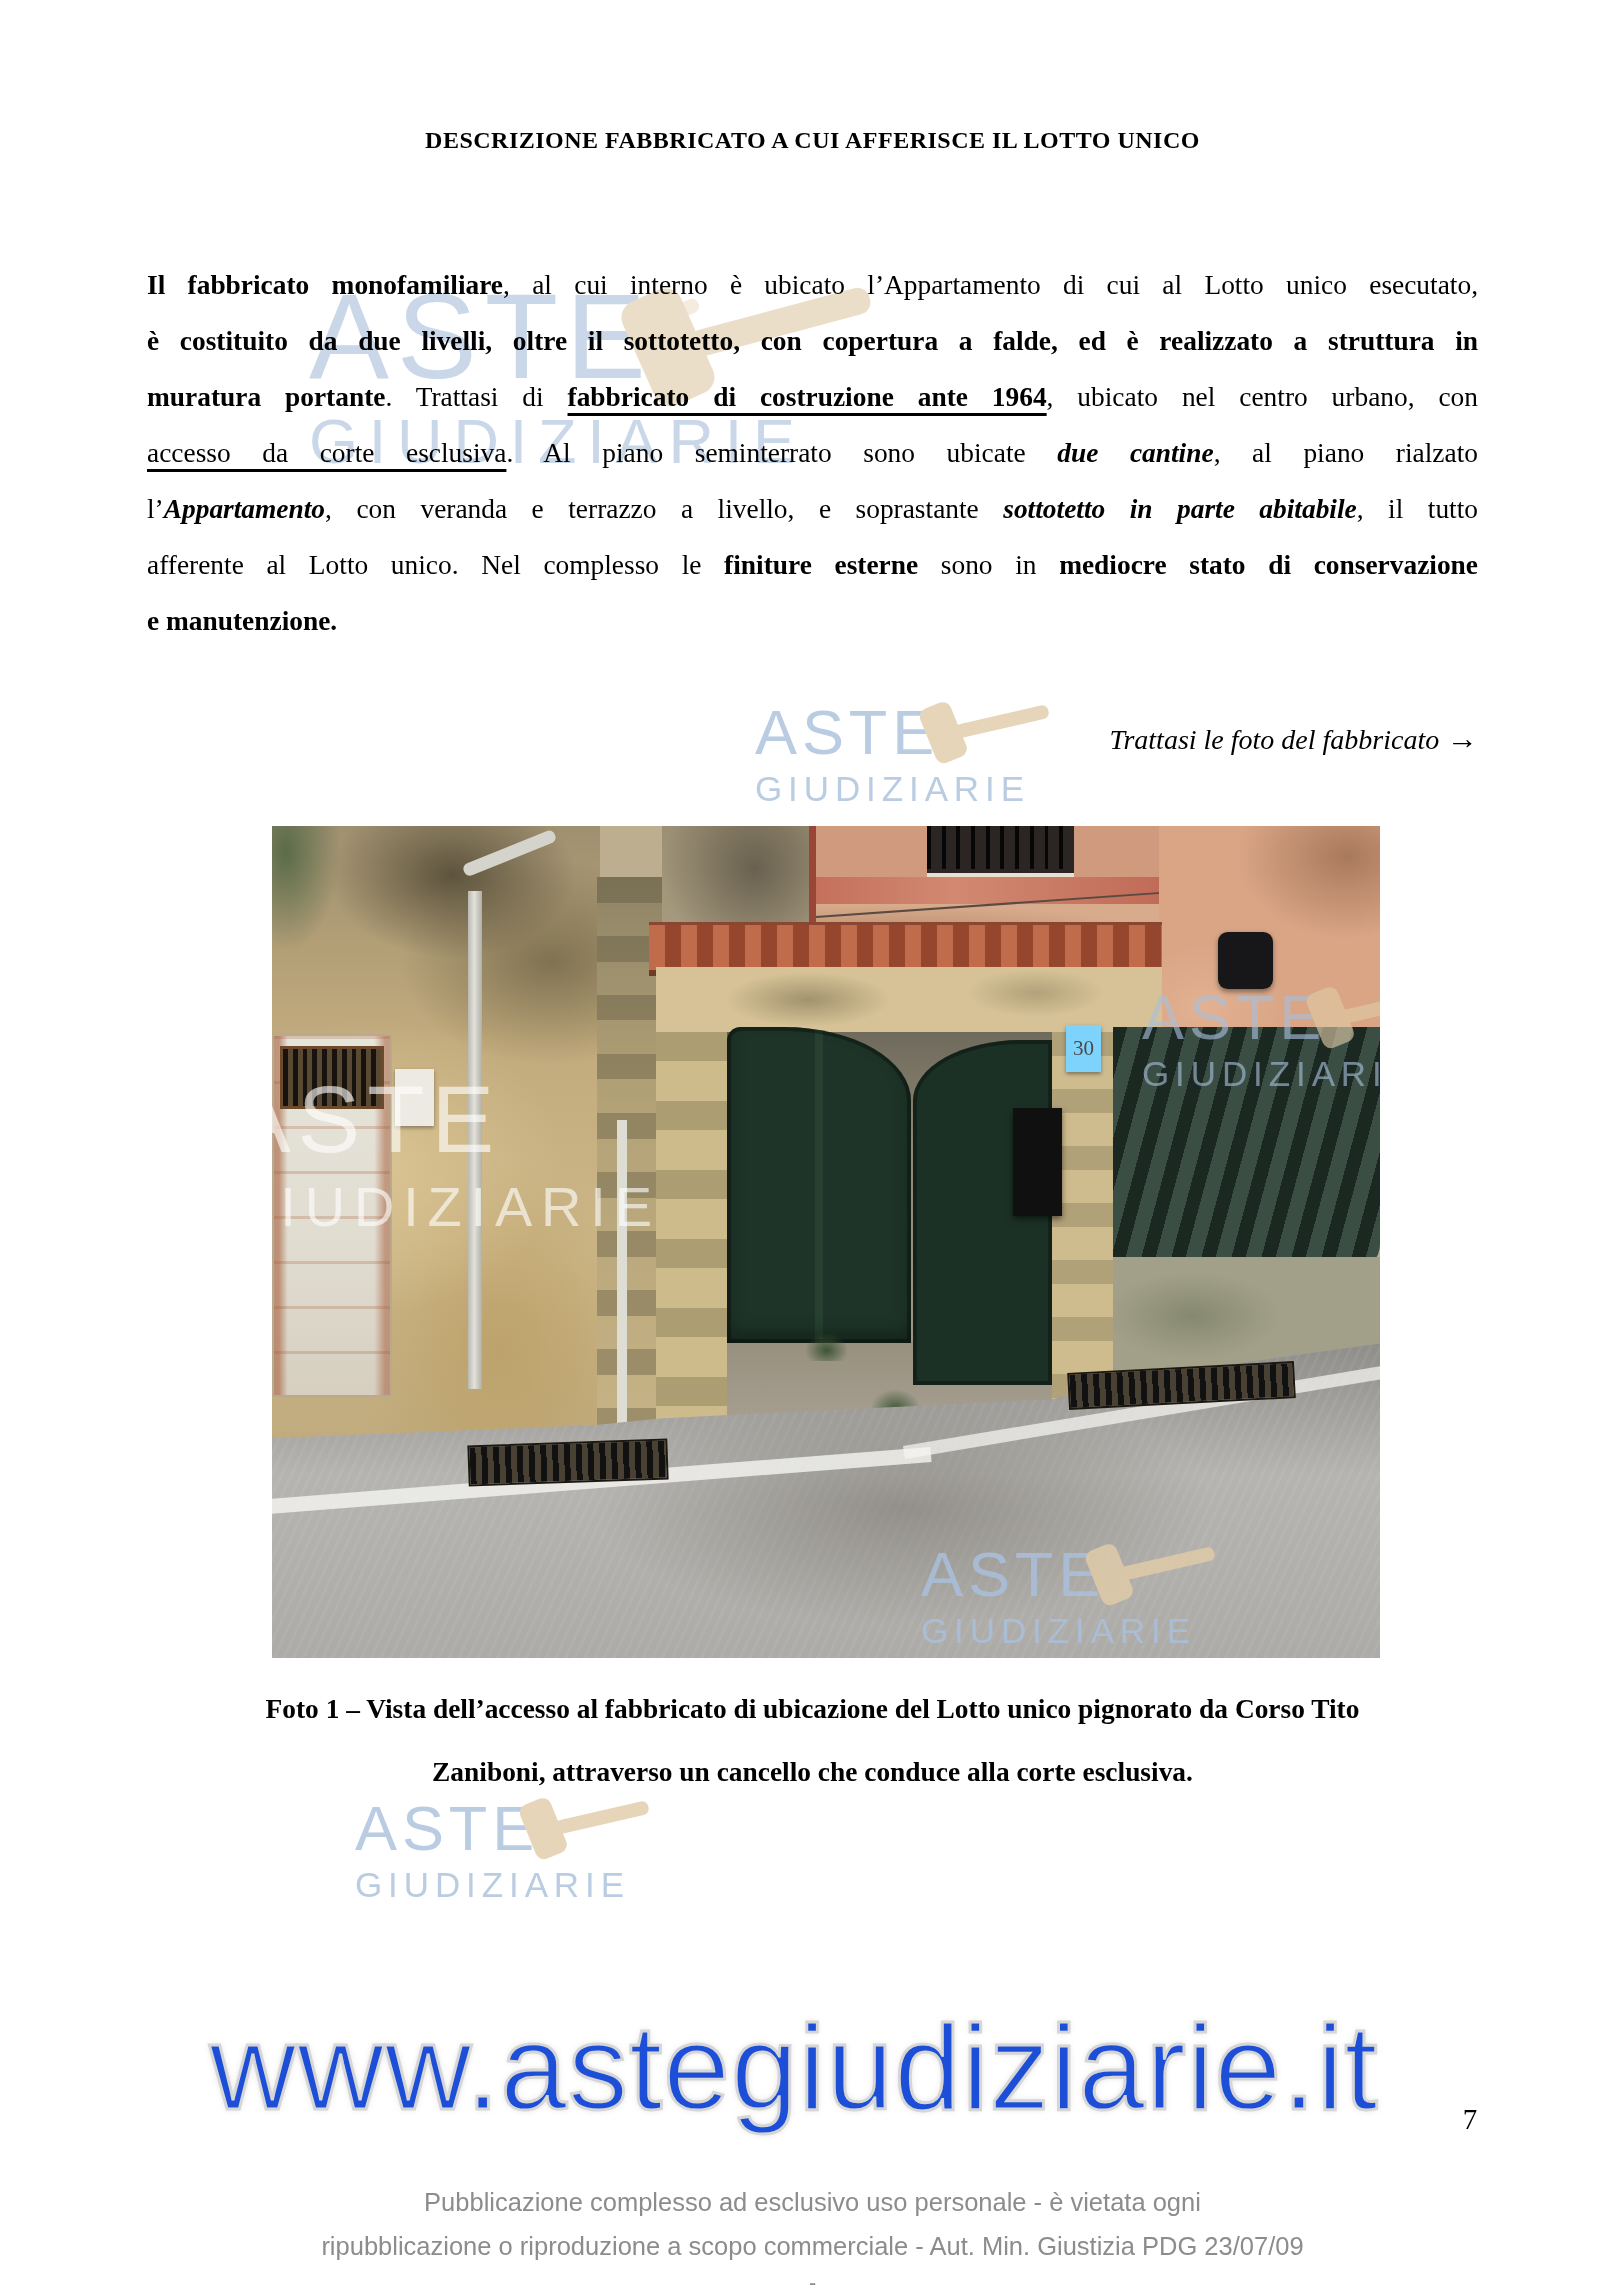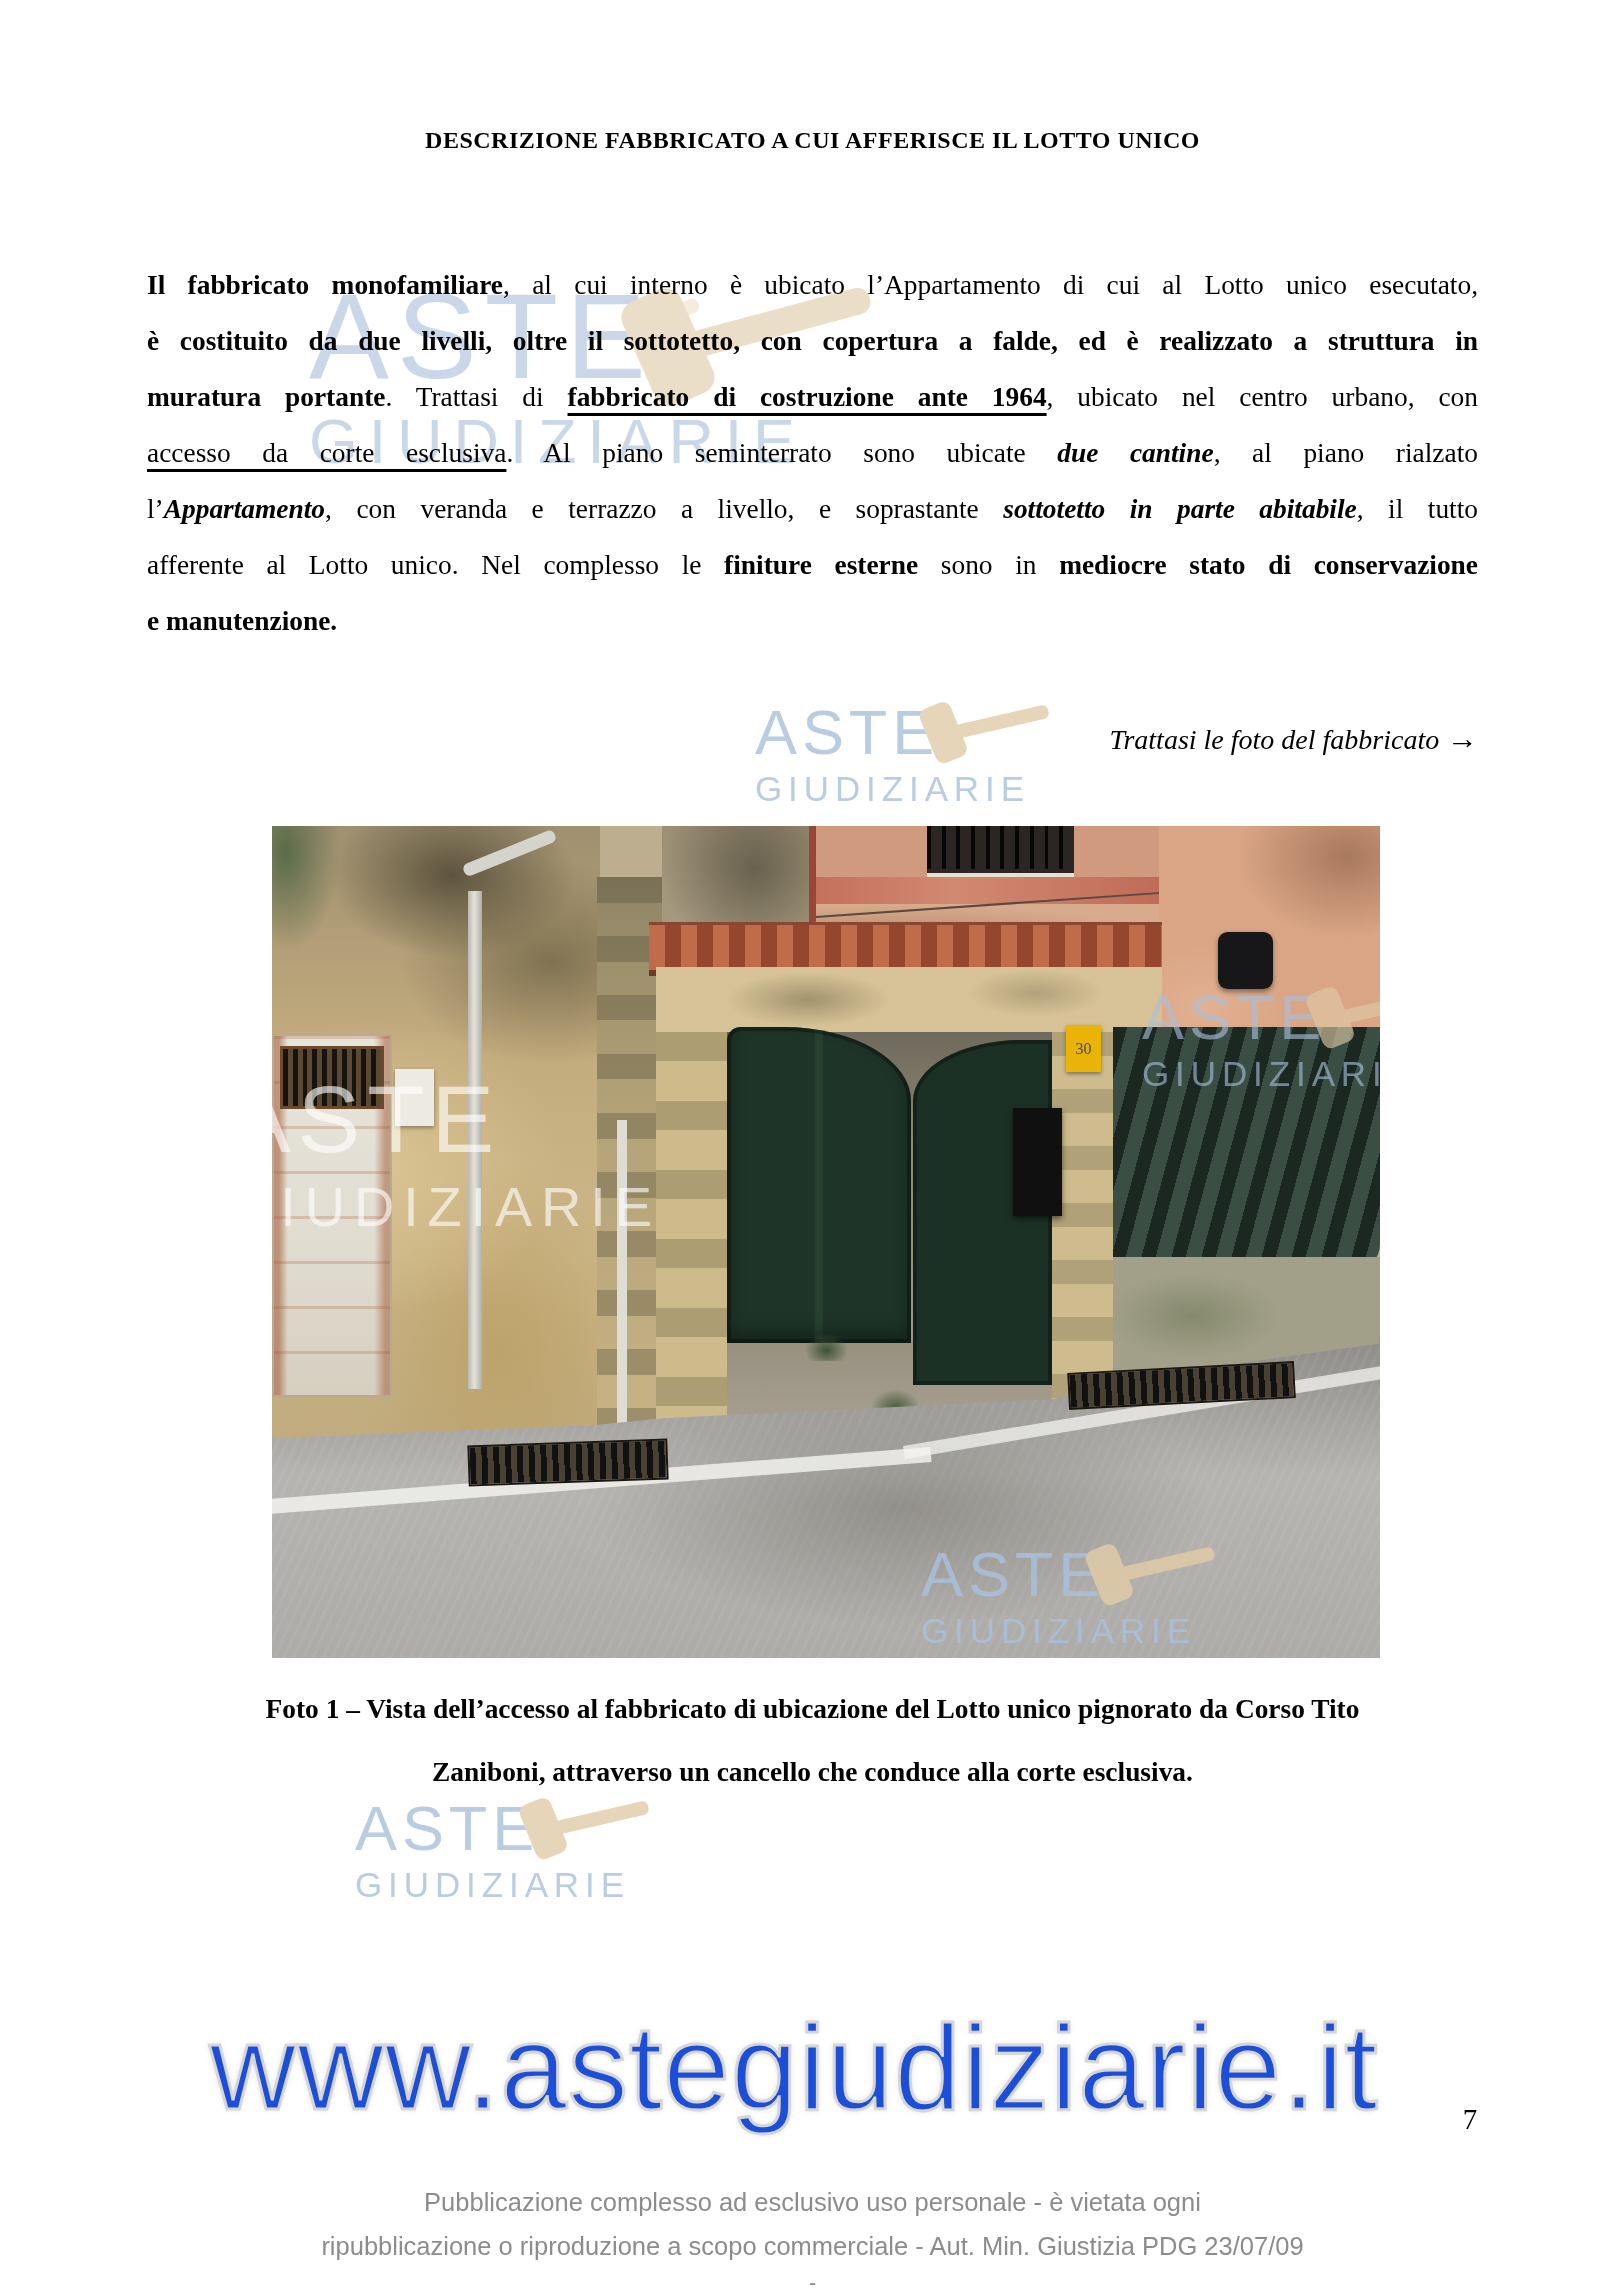--- a/index.html
+++ b/index.html
@@ -130,23 +130,23 @@
       radial-gradient(ellipse at 30% 40%, #33482f 0%, rgba(51,72,47,0) 75%);}
   .ph-left-leaf{left:455px;top:201px;width:184px;height:316px;
       background:linear-gradient(90deg,#1e3428 0 48%, #27402f 48% 52%, #1e3428 52%);
       border-top-right-radius:127px 74px;border-top-left-radius:13.7px;
       box-shadow:inset 0 0 0 3.9px rgba(0,0,0,.3), inset 0 -9.8px 17.6px rgba(0,0,0,.35);}
   .ph-right-leaf{left:641px;top:214px;width:139px;height:345px;background:#1c3126;
       border-top-left-radius:108px 61px;
       box-shadow:inset 0 0 0 3.9px rgba(0,0,0,.32);}
   .ph-mailbox{left:741px;top:282px;width:49px;height:108px;background:#101010;
       box-shadow:0 2.9px 5.9px rgba(0,0,0,.5);}
-  .ph-number-plaque{left:794px;top:199px;width:35px;height:47px;background:#eab308;
+  .ph-number-plaque{left:794px;top:199px;width:35px;height:47px;background:#7dd3fc;
       box-shadow:0 2px 3.9px rgba(0,0,0,.4);display:flex;align-items:center;justify-content:center;
-      font-family:"Liberation Serif",serif;font-size:16px;color:#4a4a4a;}
+      font-family:"Liberation Serif",serif;font-size:21px;color:#4a4a4a;}
   .ph-right-pier{left:780px;top:206px;width:110px;height:392px;background:
       repeating-linear-gradient(180deg, rgba(100,92,64,.28) 0 23.5px, rgba(0,0,0,0) 23.5px 57px),
       #cfbc8e;z-index:0;}
   .ph-path{left:455px;top:515px;width:325px;height:90px;background:
       linear-gradient(180deg,#97907f,#a8a192);}
   .ph-grass1{left:534px;top:508px;width:41px;height:27.4px;background:
       radial-gradient(ellipse at 50% 60%, #3d5434, rgba(61,84,52,0) 75%);}
   .ph-grass2{left:600px;top:564px;width:47px;height:31px;background:
       radial-gradient(ellipse at 50% 60%, #42593a, rgba(66,89,58,0) 75%);}
   .ph-tarp{left:841px;top:201px;width:267px;height:243px;background:

